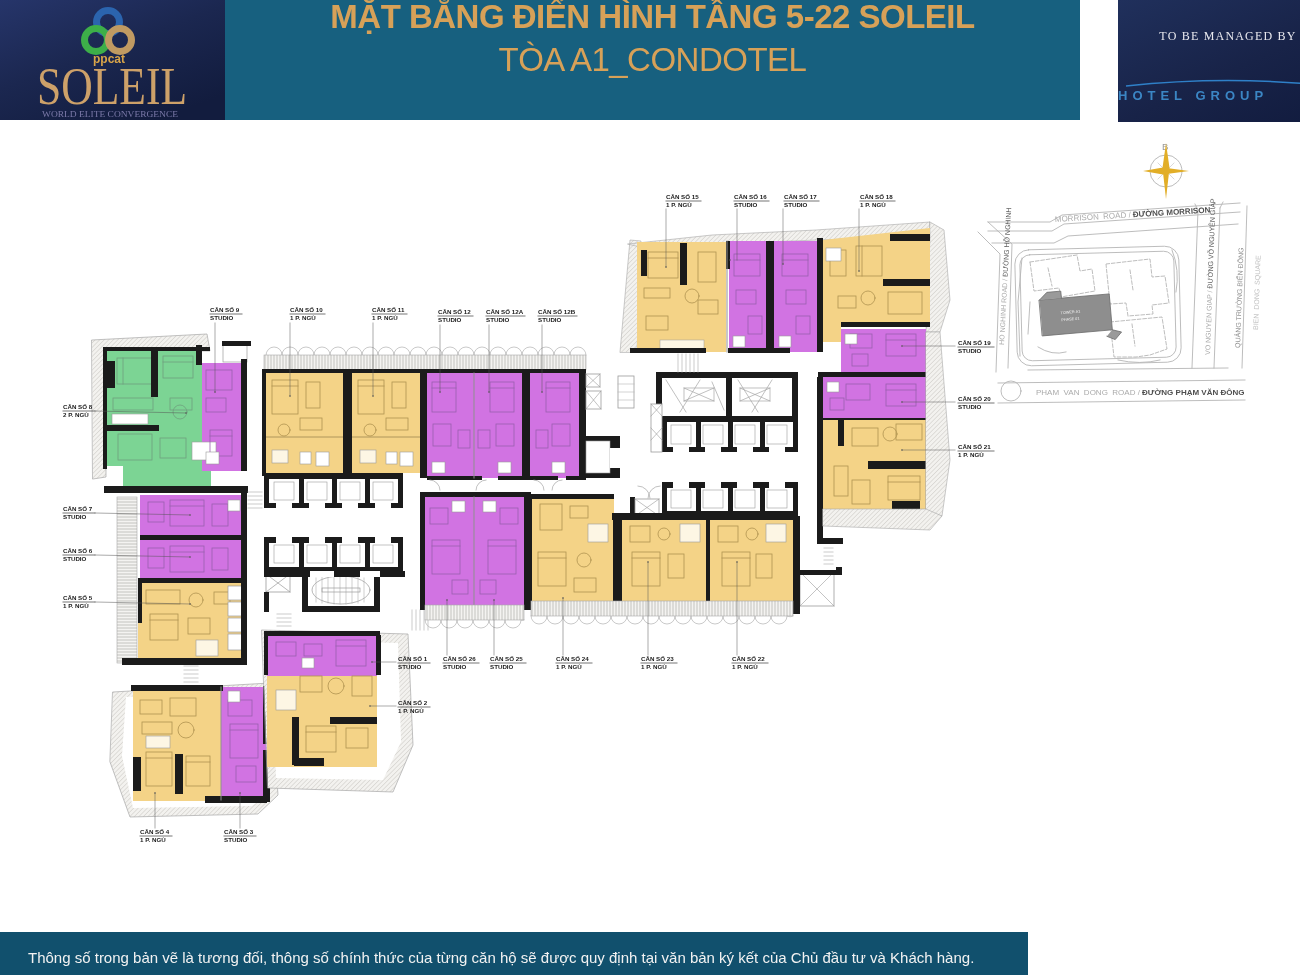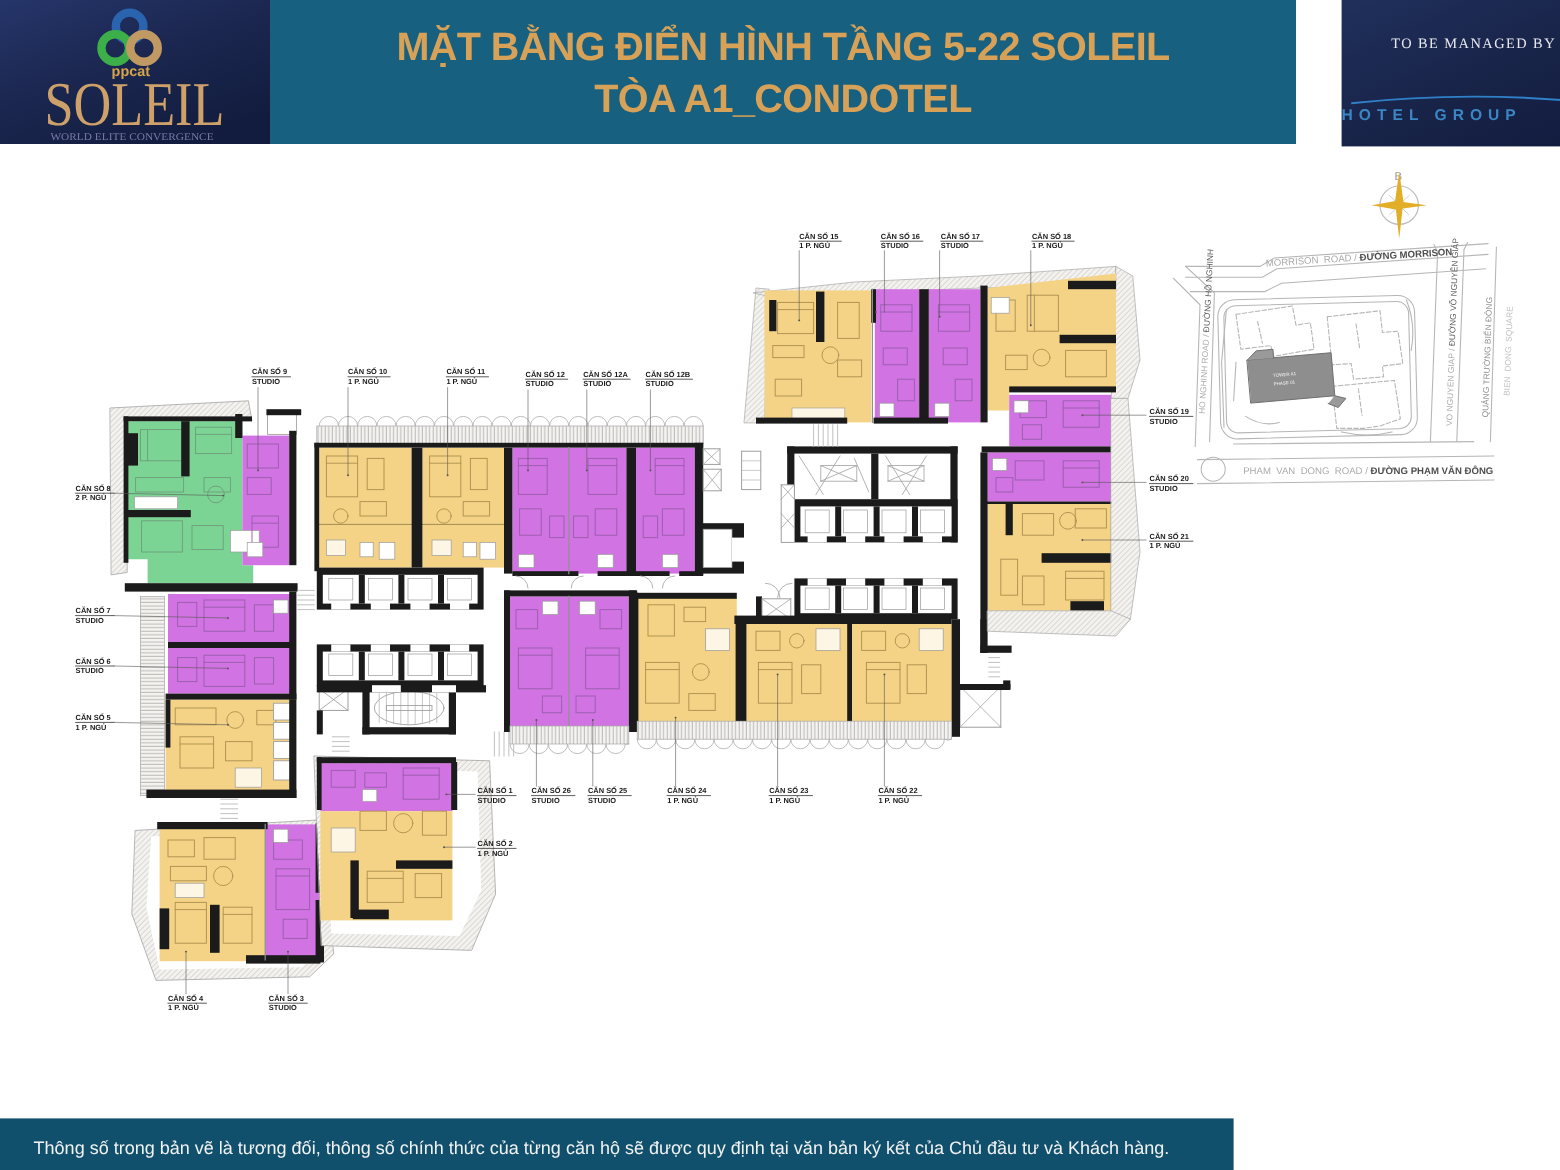--- a/index.html
+++ b/index.html
@@ -1,20 +1,20 @@
 <!DOCTYPE html>
 <html><head>
 <meta charset="utf-8">
 <style>
   html,body{margin:0;padding:0;width:1300px;height:975px;overflow:hidden;background:#ffffff;
     font-family:"Liberation Sans",sans-serif;}
   .abs{position:absolute;}
   #hdr-mid{left:225px;top:0;width:855px;height:120px;background:#17607f;color:#d7a158;text-align:center;}
-  #hdr-mid .t1{font-size:33px;font-weight:bold;margin-top:22px;letter-spacing:-0.5px;line-height:1.05;}
-  #hdr-mid .t2{font-size:33px;font-weight:bold;margin-top:8px;letter-spacing:-0.5px;line-height:1;}
+  #hdr-mid .t1{font-size:33px;font-weight:bold;letter-spacing:-0.5px;line-height:1.05;}
+  #hdr-mid .t2{font-size:33px;font-weight:normal;margin-top:8px;letter-spacing:-0.5px;line-height:1;}
   #hdr-right{left:1080px;top:0;width:220px;height:122px;background:linear-gradient(155deg,#20305c 0%,#182348 55%,#111b3e 100%);text-align:center;margin-left:38px;}
   #footer{left:0;top:932px;width:1028px;height:43px;background:#11506d;color:#f2f2f2;font-size:15px;}
   #footer span{position:absolute;left:28px;top:17px;}
   svg text{font-family:"Liberation Sans",sans-serif;}
 </style>
 </head>
 <body>
 
 <svg class="abs" style="left:0;top:0" width="225" height="120" viewBox="0 0 225 120">
   <defs>

